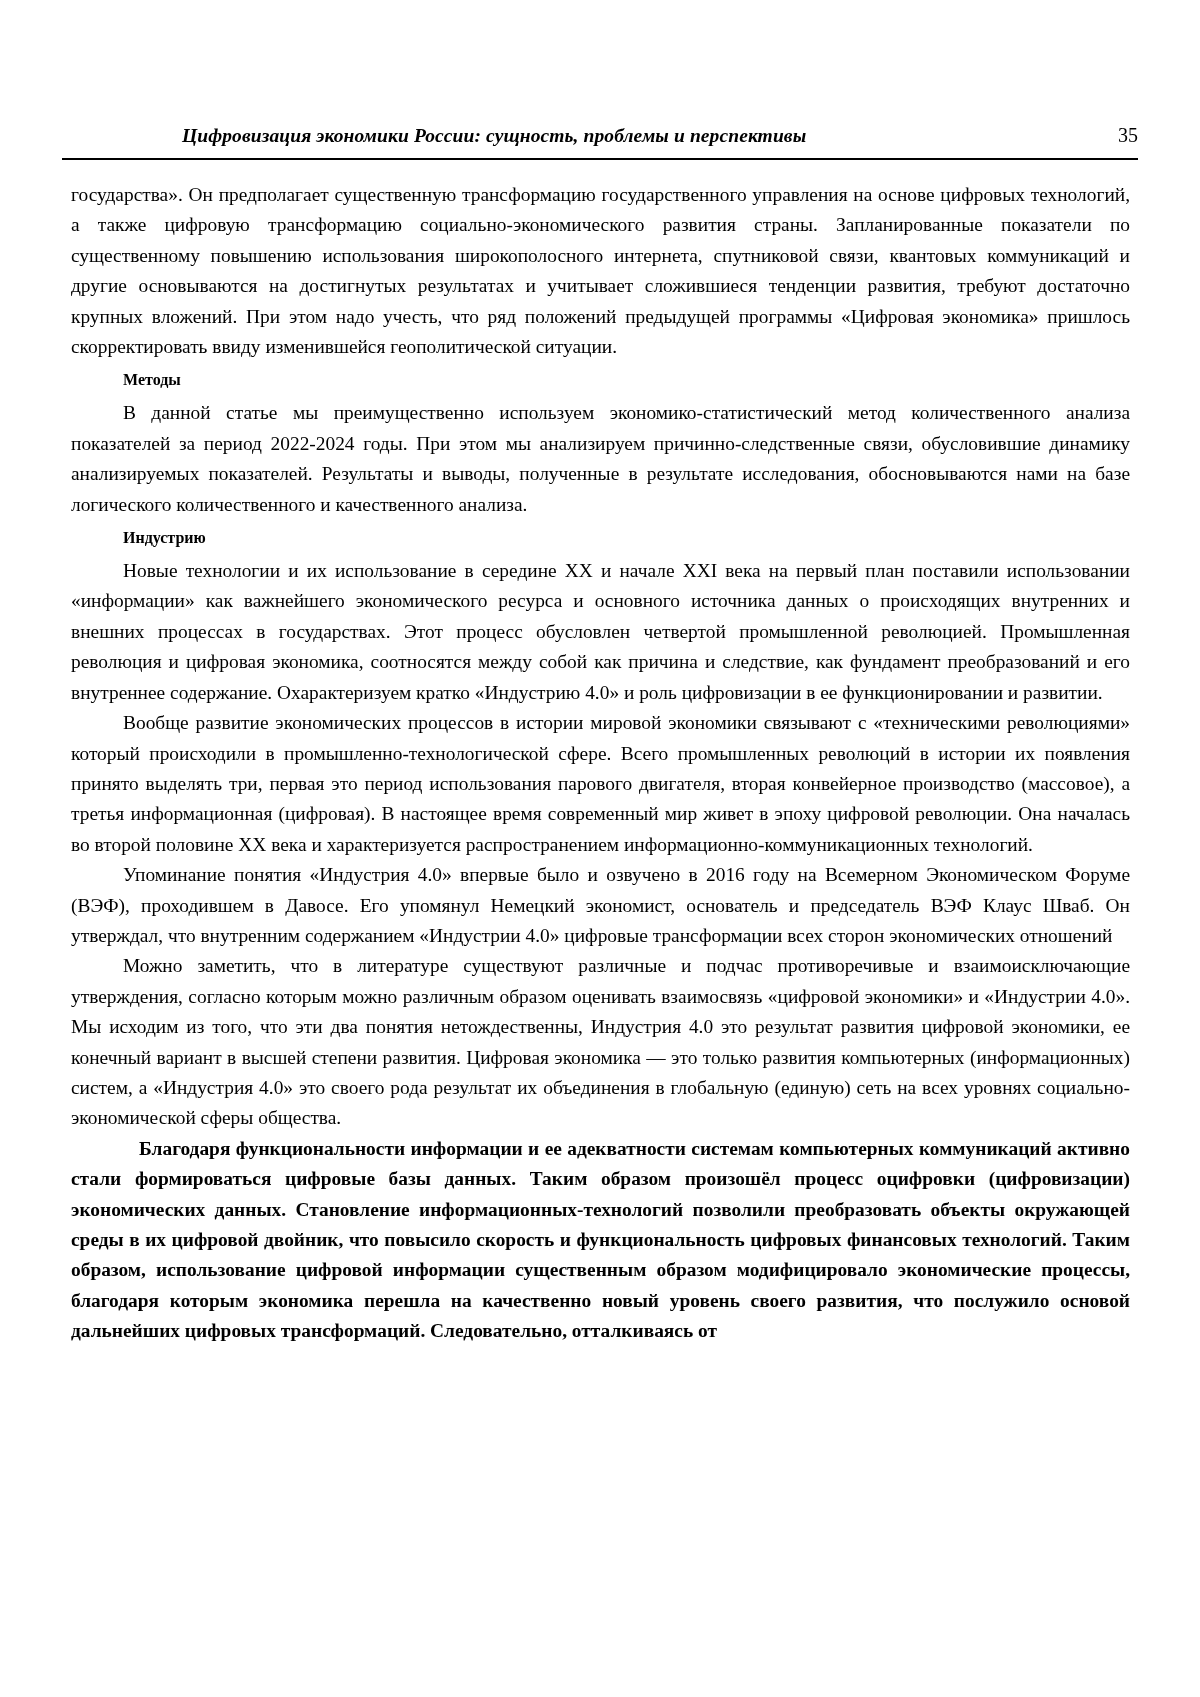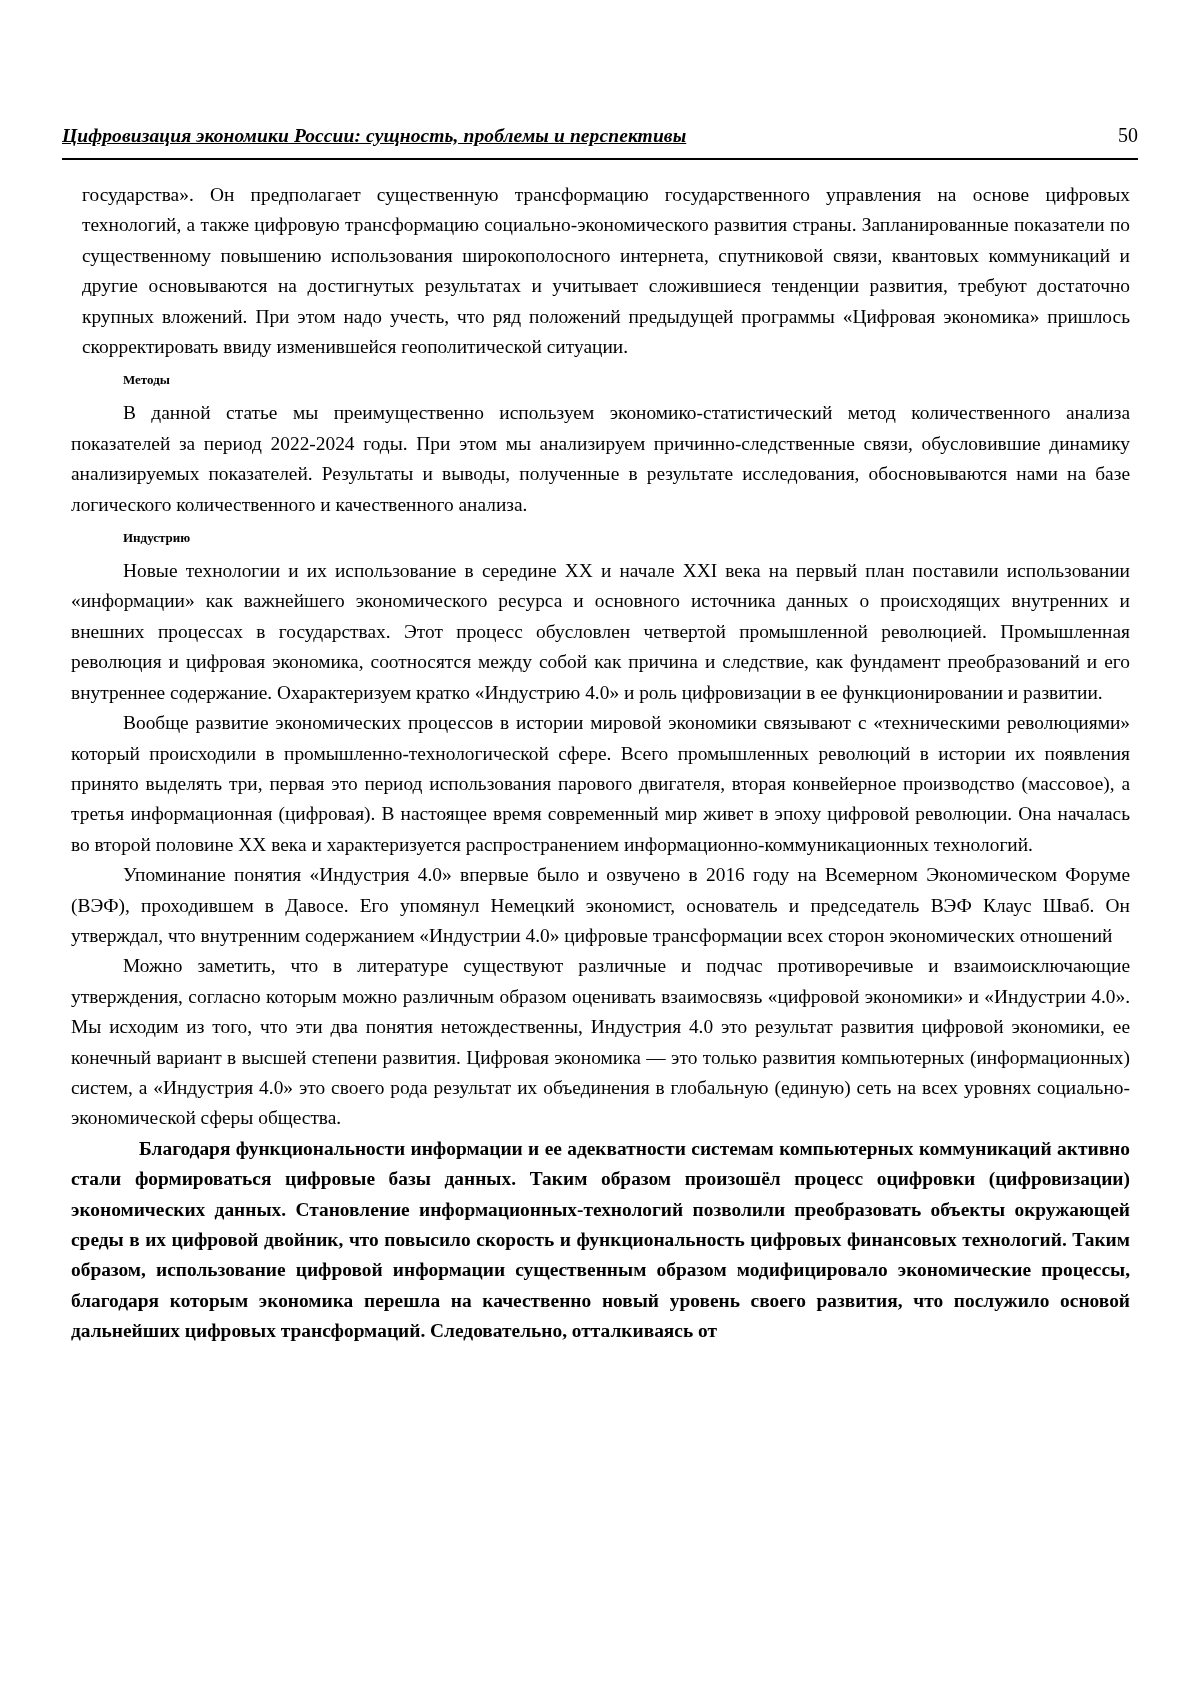--- a/index.html
+++ b/index.html
@@ -23,21 +23,21 @@
     width: 1076px;
     display: flex;
     align-items: baseline;
     justify-content: space-between;
     font-size: 19.5px;
   }
   .running-head .rh-title {
     font-style: italic;
     font-weight: 600;
     letter-spacing: 0.1px;
-    text-decoration: underline;
+    margin-left: 120px;
   }
   .running-head .rh-page {
     font-size: 20px;
   }
   .rule-top {
     position: absolute;
     left: 62px;
     top: 158px;
     width: 1076px;
     height: 2px;
@@ -53,29 +53,28 @@
     text-align: justify;
     text-justify: inter-word;
   }
   .body p {
     margin: 0;
     text-indent: 52px;
     hyphens: none;
   }
   .body p.noindent {
     text-indent: 0;
-    margin-left: 11px;
   }
   .body p.wide-indent {
     text-indent: 68px;
     font-weight: bold;
   }
   .body h3 {
     margin: 0;
-    font-size: 13px;
+    font-size: 16px;
     font-weight: bold;
     text-indent: 52px;
     line-height: 36px;
   }
   .footer {
     position: absolute;
     left: 62px;
     bottom: 58px;
     width: 1076px;
     display: flex;
@@ -88,21 +87,21 @@
     font-style: normal;
   }
 </style>
 </head>
 <body>
 
 <div class="page">
 
   <div class="running-head">
     <span class="rh-title">Цифровизация экономики России: сущность, проблемы и перспективы</span>
-    <span class="rh-page">50</span>
+    <span class="rh-page">35</span>
   </div>
 
   <div class="rule-top"></div>
 
   <div class="body">
     <p class="noindent">государства». Он предполагает существенную трансформацию государственного управления на основе цифровых технологий, а также цифровую трансформацию социально-экономического развития страны. Запланированные показатели по существенному повышению использования широкополосного интернета, спутниковой связи, квантовых коммуникаций и другие основываются на достигнутых результатах и учитывает сложившиеся тенденции развития, требуют достаточно крупных вложений. При этом надо учесть, что ряд положений предыдущей программы «Цифровая экономика» пришлось скорректировать ввиду изменившейся геополитической ситуации.</p>
     <h3>Методы</h3>
     <p>В данной статье мы преимущественно используем экономико-статистический метод количественного анализа показателей за период 2022-2024 годы. При этом мы анализируем причинно-следственные связи, обусловившие динамику анализируемых показателей. Результаты и выводы, полученные в результате исследования, обосновываются нами на базе логического количественного и качественного анализа.</p>
     <h3>Индустрию</h3>
     <p>Новые технологии и их использование в середине XX и начале XXI века на первый план поставили использовании «информации» как важнейшего экономического ресурса и основного источника данных о происходящих внутренних и внешних процессах в государствах. Этот процесс обусловлен четвертой промышленной революцией. Промышленная революция и цифровая экономика, соотносятся между собой как причина и следствие, как фундамент преобразований и его внутреннее содержание. Охарактеризуем кратко «Индустрию 4.0» и роль цифровизации в ее функционировании и развитии.</p>

